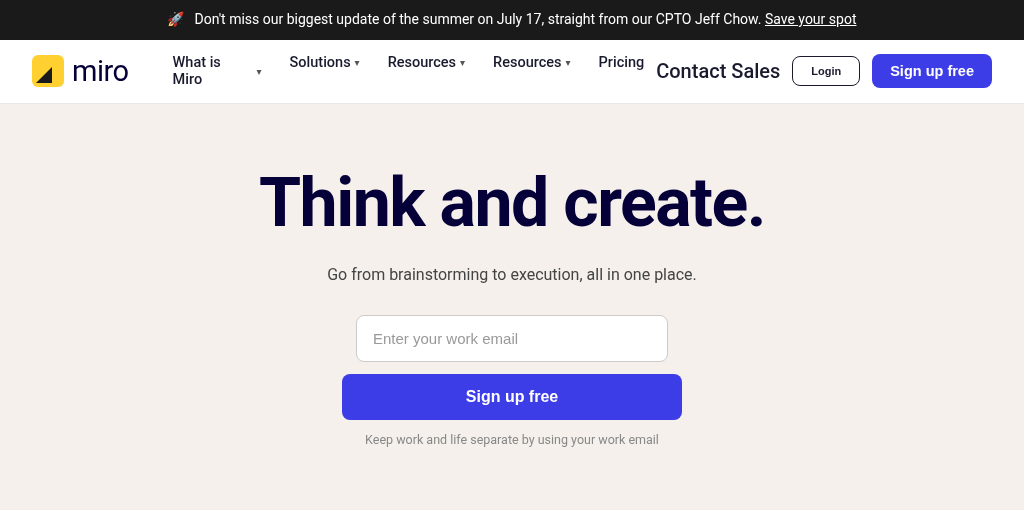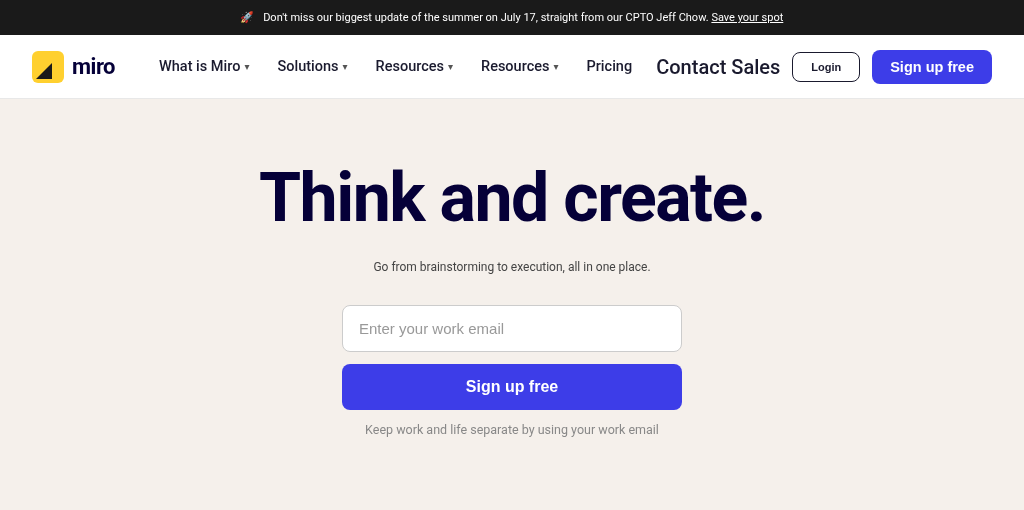--- a/index.html
+++ b/index.html
@@ -4,21 +4,21 @@
   <style>
     * { margin: 0; padding: 0; box-sizing: border-box; }
     body { font-family: -apple-system, BlinkMacSystemFont, 'Segoe UI', Roboto, sans-serif; background: #f5f0eb; }
 
     
     .announcement-bar {
       background: #1a1a1a;
       color: #fff;
       text-align: center;
       padding: 10px 20px;
-      font-size: 11px;
+      font-size: 14px;
       line-height: 1.4;
     }
     .announcement-bar a {
       color: #fff;
       text-decoration: underline;
       cursor: pointer;
     }
     .announcement-emoji { margin-right: 6px; }
 
     
@@ -55,22 +55,22 @@
       position: absolute;
       bottom: 4px;
       left: 4px;
       width: 0;
       height: 0;
       border-style: solid;
       border-width: 0 0 16px 16px;
       border-color: transparent transparent #1a1a1a transparent;
     }
     .logo-text {
-      font-size: 22px;
-      font-weight: 700;
+      font-size: 29px;
+      font-weight: 400;
       color: #050038;
       letter-spacing: -0.5px;
     }
     .nav-links {
       display: flex;
       align-items: flex-start;
       gap: 4px;
       flex: 1;
     }
     .nav-link {
@@ -133,28 +133,28 @@
     }
     .hero-title {
       font-size: 68px;
       font-weight: 700;
       color: #050038;
       line-height: 1.15;
       letter-spacing: -1.5px;
       margin-bottom: 20px;
     }
     .hero-subtitle {
-      font-size: 12px;
+      font-size: 16px;
       color: #444;
       line-height: 1.6;
       margin-bottom: 28px;
       max-width: 380px;
     }
     .email-input-wrapper {
-      width: 340px;
+      width: 312px;
       margin-bottom: 12px;
     }
     .email-input {
       width: 100%;
       padding: 14px 16px;
       font-size: 15px;
       border: 1.5px solid #ccc;
       border-radius: 8px;
       outline: none;
       background: #fff;

